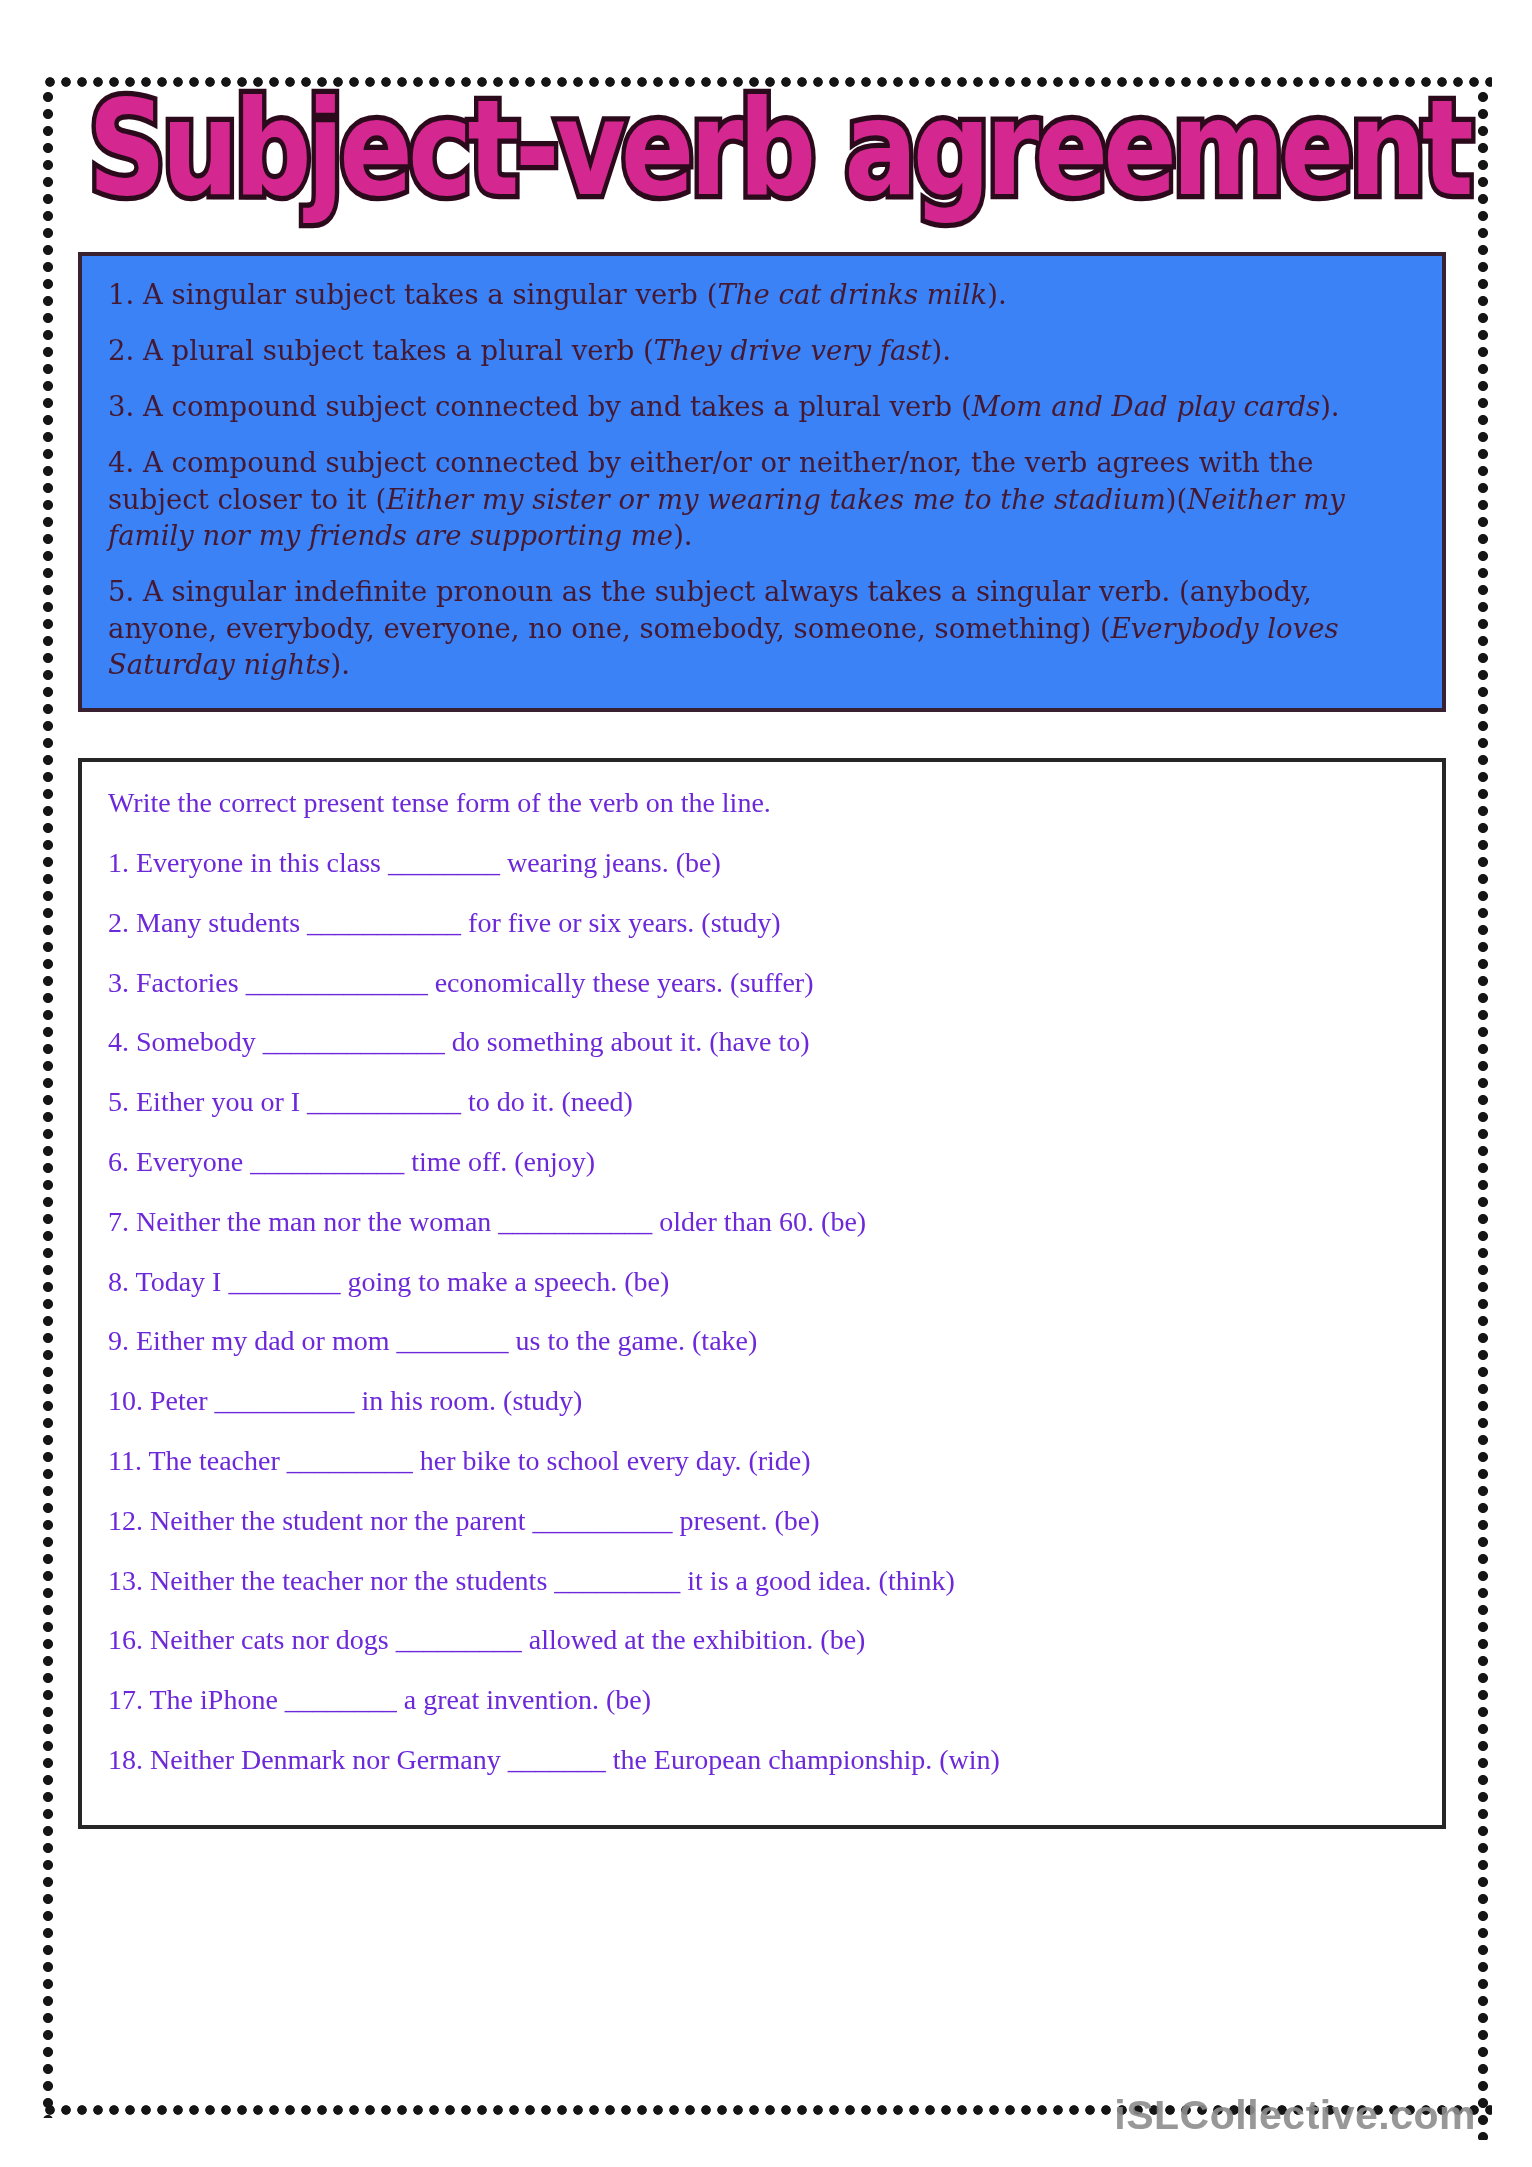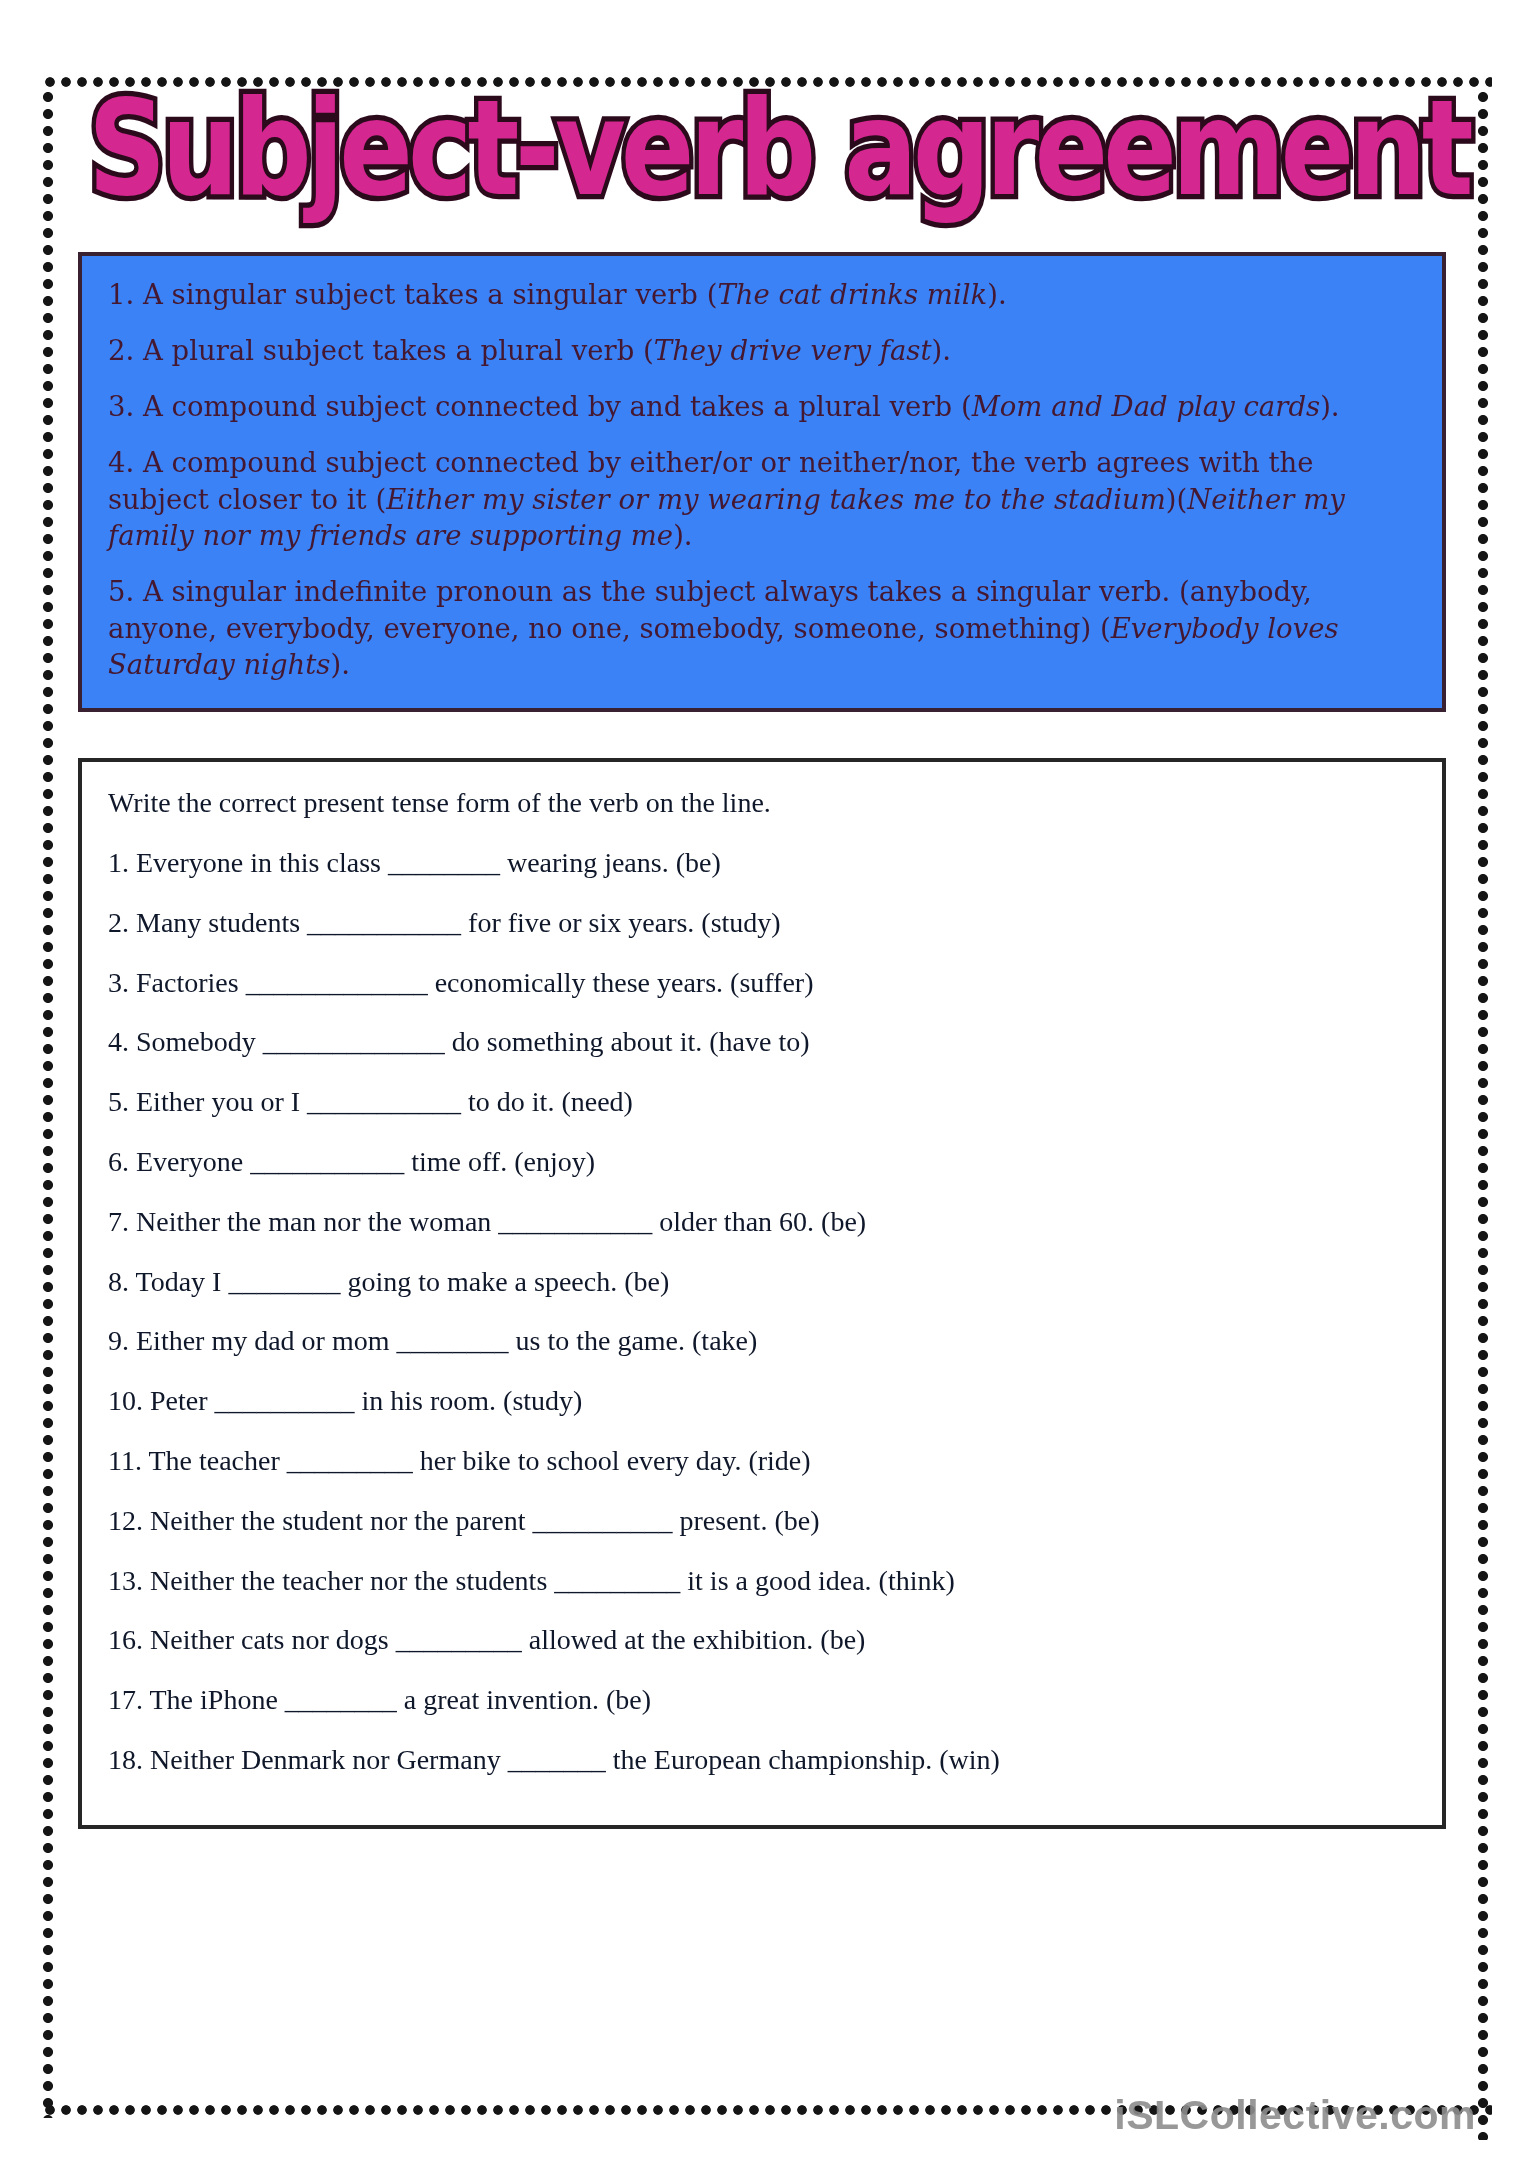--- a/index.html
+++ b/index.html
@@ -61,21 +61,21 @@
   }
   .rules-box p{margin:0 0 20px 0;}
   .rules-box p:last-child{margin-bottom:4px;}
   .rule i{font-style:italic;}
 
   
   .exercise-box{
     margin-top:46px;
     border:4px solid #262626;
     background:#ffffff;
-    color:#0f172a;
+    color:#6d28d9;
     padding:22px 26px 46px 26px;
     font-family:"Liberation Serif",serif;
     font-size:28px;
     line-height:1.35;
   }
   .exercise-box .instruction{margin:0;}
   .exercise-box .ex-item{margin:22px 0 0 0;}
 
   
   .watermark{

